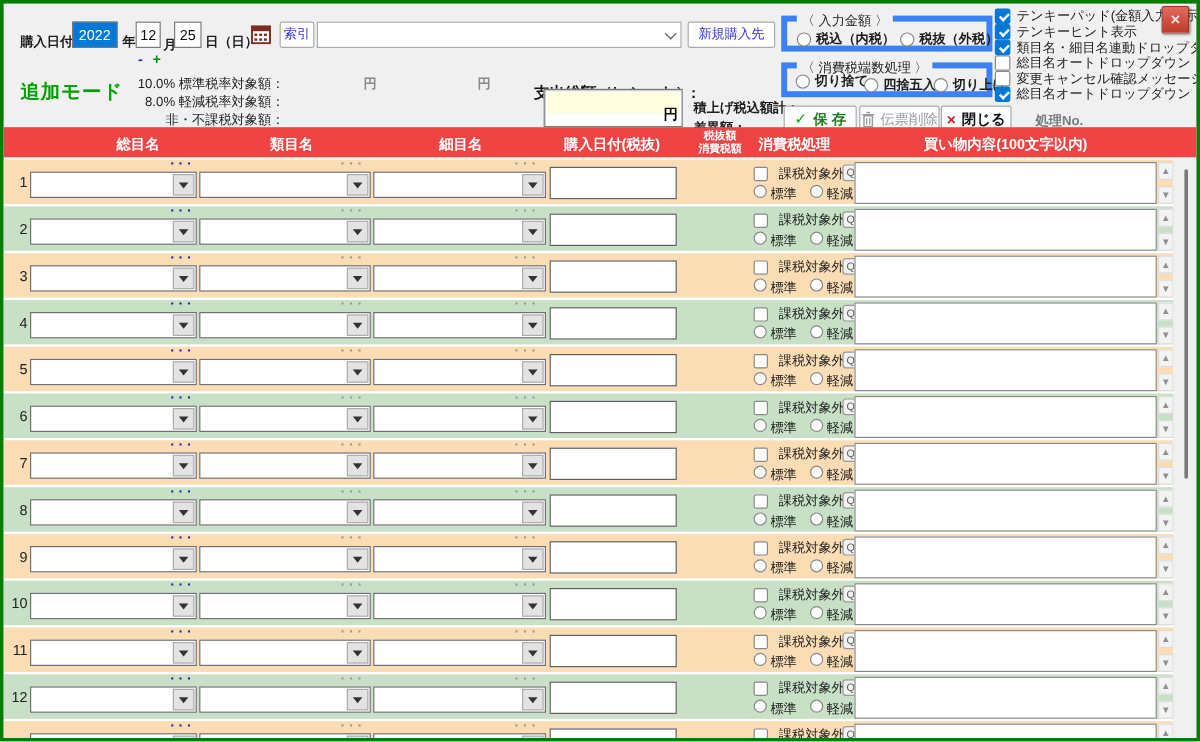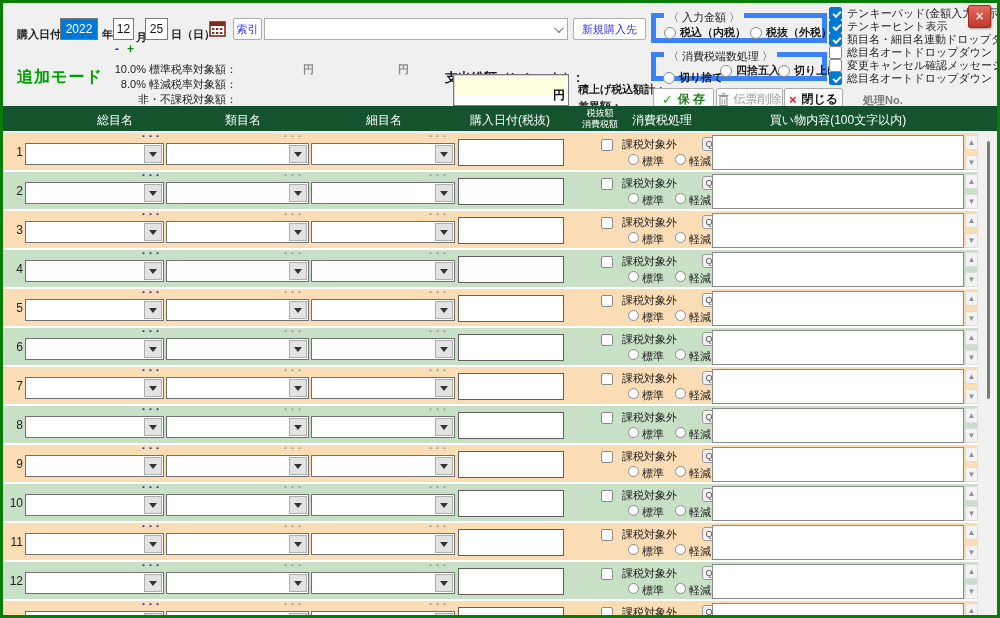--- a/index.html
+++ b/index.html
@@ -59,21 +59,21 @@
   .act-btn { position:absolute; height:22px; background:#fdfdfd; border:1px solid #acacac;
     border-radius:2px; font-size:12px; font-weight:bold; display:flex; align-items:center;
     justify-content:center; gap:5px; cursor:pointer; }
   .act-btn .ck { color:#1ca81c; font-weight:bold; font-size:13px; }
   .act-btn.save { color:#1e7d1e; }
   .act-btn.del  { color:#9a9a9a; font-weight:normal; }
   .act-btn.close-form { color:#111; }
   .act-btn.close-form .x { color:#d42020; font-weight:bold; font-size:13px; }
 
   
-  .grid-header { position:absolute; left:0; top:103px; width:994px; height:25px; background:#14532d; }
+  .grid-header { position:absolute; left:0; top:103px; width:994px; height:25px; background:#ef4444;font-weight:bold; }
   .grid-header .h { position:absolute; top:6px; transform:translateX(-50%); color:#fff; font-size:12px; white-space:nowrap; }
   .grid-header .h2 { position:absolute; top:2px; transform:translateX(-50%); color:#fff; font-size:9px;
     line-height:10.5px; text-align:center; white-space:nowrap; }
 
   
   .rows-area { position:absolute; left:0; top:130px; width:975px; height:482px; overflow:hidden; background:#fff; }
   .row { position:relative; width:100%; height:39px; border-bottom:2px solid #fff; }
   .row.tone-orange { background:#fadcb5; }
   .row.tone-green  { background:#c7e0c6; }
   .rownum { position:absolute; left:2px; top:12px; width:18px; text-align:right; font-size:12px; color:#222; }
@@ -83,21 +83,21 @@
   .dots.d3 { left:425px; }
   .dd { position:absolute; top:10px; height:22px; background:#fff; border:1px solid #707070; cursor:pointer; }
   .dd1 { left:22px;  width:139px; }
   .dd2 { left:163px; width:143px; }
   .dd3 { left:308px; width:144px; }
   .ddbtn { position:absolute; right:1px; top:1px; bottom:1px; width:18px; background:#e3e3e3;
     border:1px solid #adadad; display:flex; align-items:center; justify-content:center; }
   .tri { width:0; height:0; border-left:4px solid transparent; border-right:4px solid transparent; border-top:5px solid #333; }
   .amt { position:absolute; left:455px; top:6px; width:106px; height:27px; background:#fff;
     border:1px solid #5f5f5f; font-size:12px; padding:0 4px; outline:none; }
-  .row-chk { position:absolute; left:598px; top:4px; display:flex; align-items:center; gap:9px; cursor:pointer; }
+  .row-chk { position:absolute; left:625px; top:4px; display:flex; align-items:center; gap:9px; cursor:pointer; }
   .row-chk .cbx { width:12px; height:12px; }
   .row-chk .lbl { font-size:11px; }
   .qbtn { position:absolute; left:699px; top:4px; width:14px; height:14px; background:#f1f1f1;
     border:1px solid #9a9a9a; border-radius:3px; font-size:9px; color:#555; text-align:center;
     line-height:12px; cursor:pointer; }
   .row-rad { position:absolute; top:21px; display:inline-flex; align-items:flex-start; gap:3px; cursor:pointer; }
   .row-rad .radio-circle { width:11px; height:11px; }
   .row-rad .lbl { font-size:11px; }
   .r1 { left:625px; } .r2 { left:672px; }
   .memo { position:absolute; left:709px; top:2px; width:252px; height:35px; background:#fff;
@@ -155,21 +155,21 @@
       <span class="lbl">税込（内税）</span>
     </span>
     <span class="radio-item abs" style="left:94px; top:7px;">
       <span class="radio-circle"></span>
       <span class="lbl">税抜（外税）</span>
     </span>
   </div>
 
   <div class="groupbox" style="left:648px; top:49px; width:176px; height:29px;">
     <span class="title">〈 消費税端数処理 〉</span>
-    <span class="radio-item abs" style="left:7px; top:13px;">
+    <span class="radio-item abs" style="left:7px; top:3px;">
       <span class="radio-circle"></span>
       <span class="lbl">切り捨て</span>
     </span>
     <span class="radio-item abs" style="left:64px; top:6px;">
       <span class="radio-circle"></span>
       <span class="lbl">四捨五入</span>
     </span>
     <span class="radio-item abs" style="left:122px; top:6px;">
       <span class="radio-circle"></span>
       <span class="lbl">切り上げ</span>

